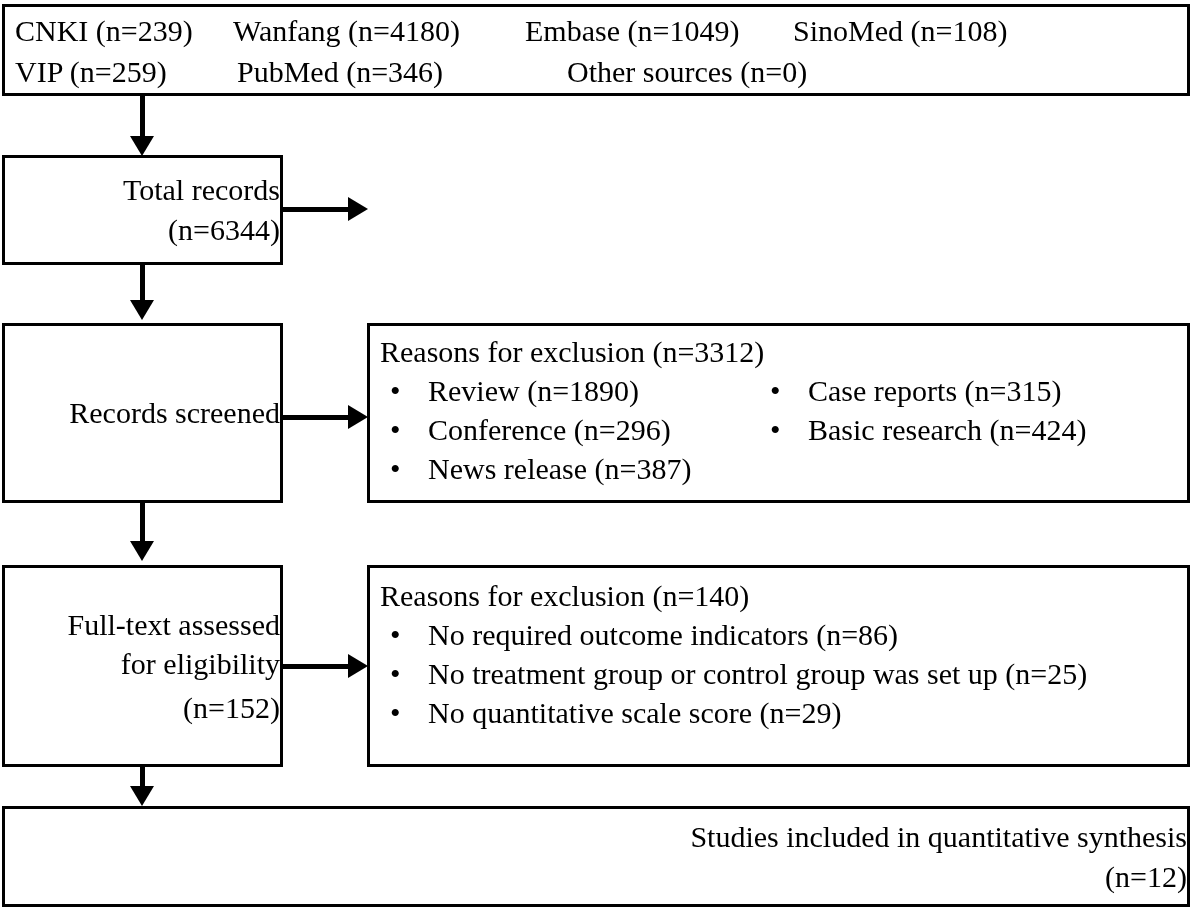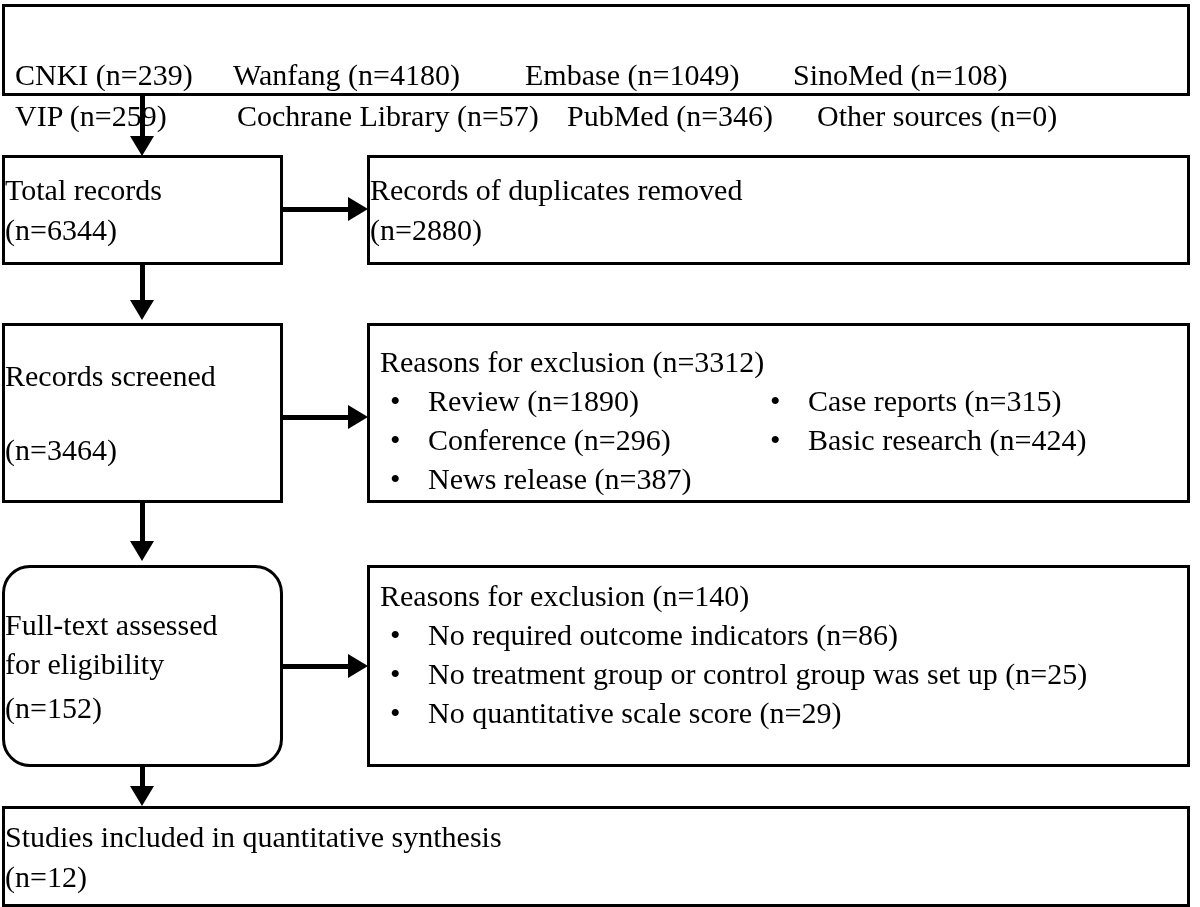--- a/index.html
+++ b/index.html
@@ -26,21 +26,21 @@
     background: #ffffff;
   }
   .box-text {
     font-size: 30px;
     line-height: 1.32;
     white-space: nowrap;
   }
   .centered {
     display: flex;
     flex-direction: column;
-    align-items: flex-start;
+    align-items: flex-end;
     justify-content: center;
     text-align: center;
   }
   .centered .line {
     display: block;
   }
 
   
   #sources-box {
     left: 2px;
@@ -51,45 +51,45 @@
   }
   .source-row {
     display: flex;
     align-items: baseline;
     font-size: 30px;
     line-height: 1.36;
     white-space: nowrap;
   }
   #source-row-1 .src-item:nth-child(1) { width: 218px; }
   #source-row-1 .src-item:nth-child(2) { width: 292px; }
-  #source-row-1 .src-item:nth-child(3) { width: 268px; margin-top: 44px; }
+  #source-row-1 .src-item:nth-child(3) { width: 268px; }
   #source-row-1 .src-item:nth-child(4) { width: auto; }
   #source-row-2 .src-item:nth-child(1) { width: 222px; }
   #source-row-2 .src-item:nth-child(2) { width: 330px; }
   #source-row-2 .src-item:nth-child(3) { width: 250px; }
   #source-row-2 .src-item:nth-child(4) { width: auto; }
 
   
   #total-records-box {
     left: 2px; top: 155px; width: 281px; height: 110px;
   }
   #records-screened-box {
     left: 2px; top: 323px; width: 281px; height: 180px; gap: 8px;
   }
   #fulltext-box {
-    left: 2px; top: 565px; width: 281px; height: 202px; border-radius: 28px;
+    left: 2px; top: 565px; width: 281px; height: 202px;
   }
 
   
   #duplicates-box {
     left: 367px; top: 155px; width: 823px; height: 110px;
   }
   #screen-exclusion-box {
     left: 367px; top: 323px; width: 823px; height: 180px;
-    padding: 16px 0 0 10px;
+    padding: 6px 0 0 10px;
   }
   #fulltext-exclusion-box {
     left: 367px; top: 565px; width: 823px; height: 202px;
     padding: 8px 0 0 10px;
   }
 
   
   #included-box {
     left: 2px; top: 806px; width: 1188px; height: 101px;
   }
@@ -155,48 +155,42 @@
 
   <div class="box box-text" id="sources-box">
     <div class="source-row" id="source-row-1">
       <span class="src-item">CNKI (n=239)</span>
       <span class="src-item">Wanfang (n=4180)</span>
       <span class="src-item">Embase (n=1049)</span>
       <span class="src-item">SinoMed (n=108)</span>
     </div>
     <div class="source-row" id="source-row-2">
       <span class="src-item">VIP (n=259)</span>
-      <span class="src-item">Cochrane Library (n=57)</span>
       <span class="src-item">PubMed (n=346)</span>
       <span class="src-item">Other sources (n=0)</span>
     </div>
   </div>
 
   <div class="vline" style="left:140px; top:96px; height:45px;"></div>
   <div class="arrow-down" style="left:130px; top:136px;"></div>
 
   <div class="box box-text centered" id="total-records-box">
     <span class="line">Total records</span>
     <span class="line">(n=6344)</span>
   </div>
 
-  <div class="box box-text centered" id="duplicates-box">
-    <span class="line">Records of duplicates removed</span>
-    <span class="line">(n=2880)</span>
-  </div>
 
   <div class="hline" style="left:283px; top:207px; width:70px;"></div>
   <div class="arrow-right" style="left:348px; top:197px;"></div>
 
   <div class="vline" style="left:140px; top:265px; height:39px;"></div>
   <div class="arrow-down" style="left:130px; top:300px;"></div>
 
   <div class="box box-text centered" id="records-screened-box">
     <span class="line">Records screened</span>
-    <span class="line" style="margin-top:26px;">(n=3464)</span>
   </div>
 
   <div class="box" id="screen-exclusion-box">
     <div class="excl-title">Reasons for exclusion (n=3312)</div>
     <div class="excl-cols">
       <ul class="excl-list col-a">
         <li>
           <span class="bullet">•</span>
           <span>Review (n=1890)</span>
         </li>

